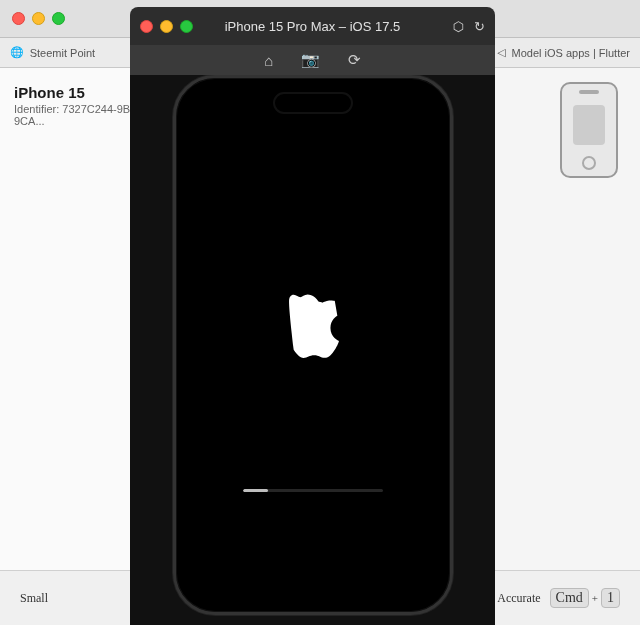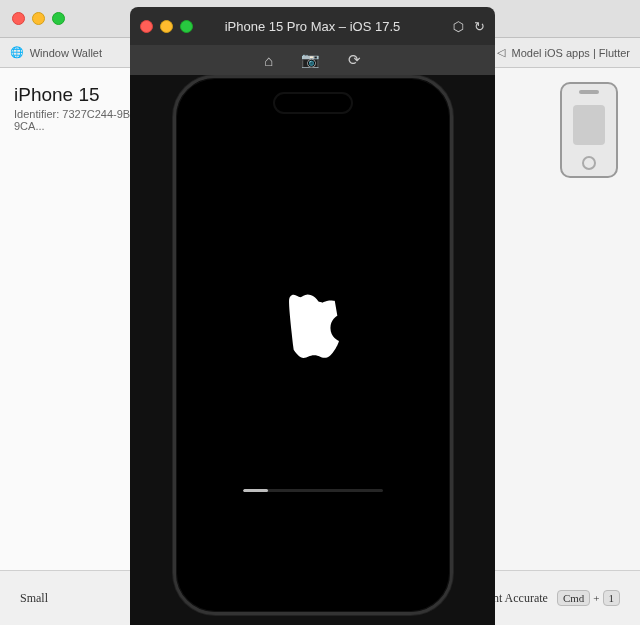--- a/index.html
+++ b/index.html
@@ -89,22 +89,22 @@
       top: 68px;
       left: 0;
       width: 210px;
       bottom: 0;
       background: #fafafa;
       border-right: 1px solid #d0d0d0;
       padding: 16px 14px;
     }
 
     .device-name {
-      font-size: 19px;
-      font-weight: 400;
+      font-size: 15px;
+      font-weight: 700;
       color: #1a1a1a;
     }
 
     .device-info {
       font-size: 11px;
       color: #666;
       line-height: 1.6;
     }
 
     .device-identifier {
@@ -182,21 +182,21 @@
       display: inline-flex;
       align-items: center;
       gap: 3px;
     }
 
     .kbd {
       background: #e0e0e0;
       border: 1px solid #bbb;
       border-radius: 4px;
       padding: 1px 5px;
-      font-size: 11px;
+      font-size: 14px;
       color: #333;
     }
 
     
     .simulator-window {
       position: absolute;
       top: 7px;
       left: 130px;
       width: 365px;
       height: 625px;
@@ -395,21 +395,21 @@
     <div style="display:flex; gap:20px; align-items:center;">
       <div style="color:#555; font-size:14px;">⌂</div>
       <div style="color:#555; font-size:14px;">⬜</div>
       <div style="color:#555; font-size:14px;">↻</div>
     </div>
   </div>
 
   <div class="toolbar">
     <div class="toolbar-left">
       <span style="font-size:11px;">🌐</span>
-      <span>Window Wallet</span>
+      <span>Steemit Point</span>
     </div>
     <div style="font-size:11px; color:#888; max-width:200px; overflow:hidden; white-space:nowrap; text-overflow:ellipsis;">SEC-S26W1 - Una guia completa para d...</div>
     <div class="toolbar-right">
       <span style="font-size:11px;">◁</span>
       <span>Model iOS apps | Flutter</span>
     </div>
   </div>
 
   <div class="left-panel">
     <div class="device-name">iPhone 15</div>

